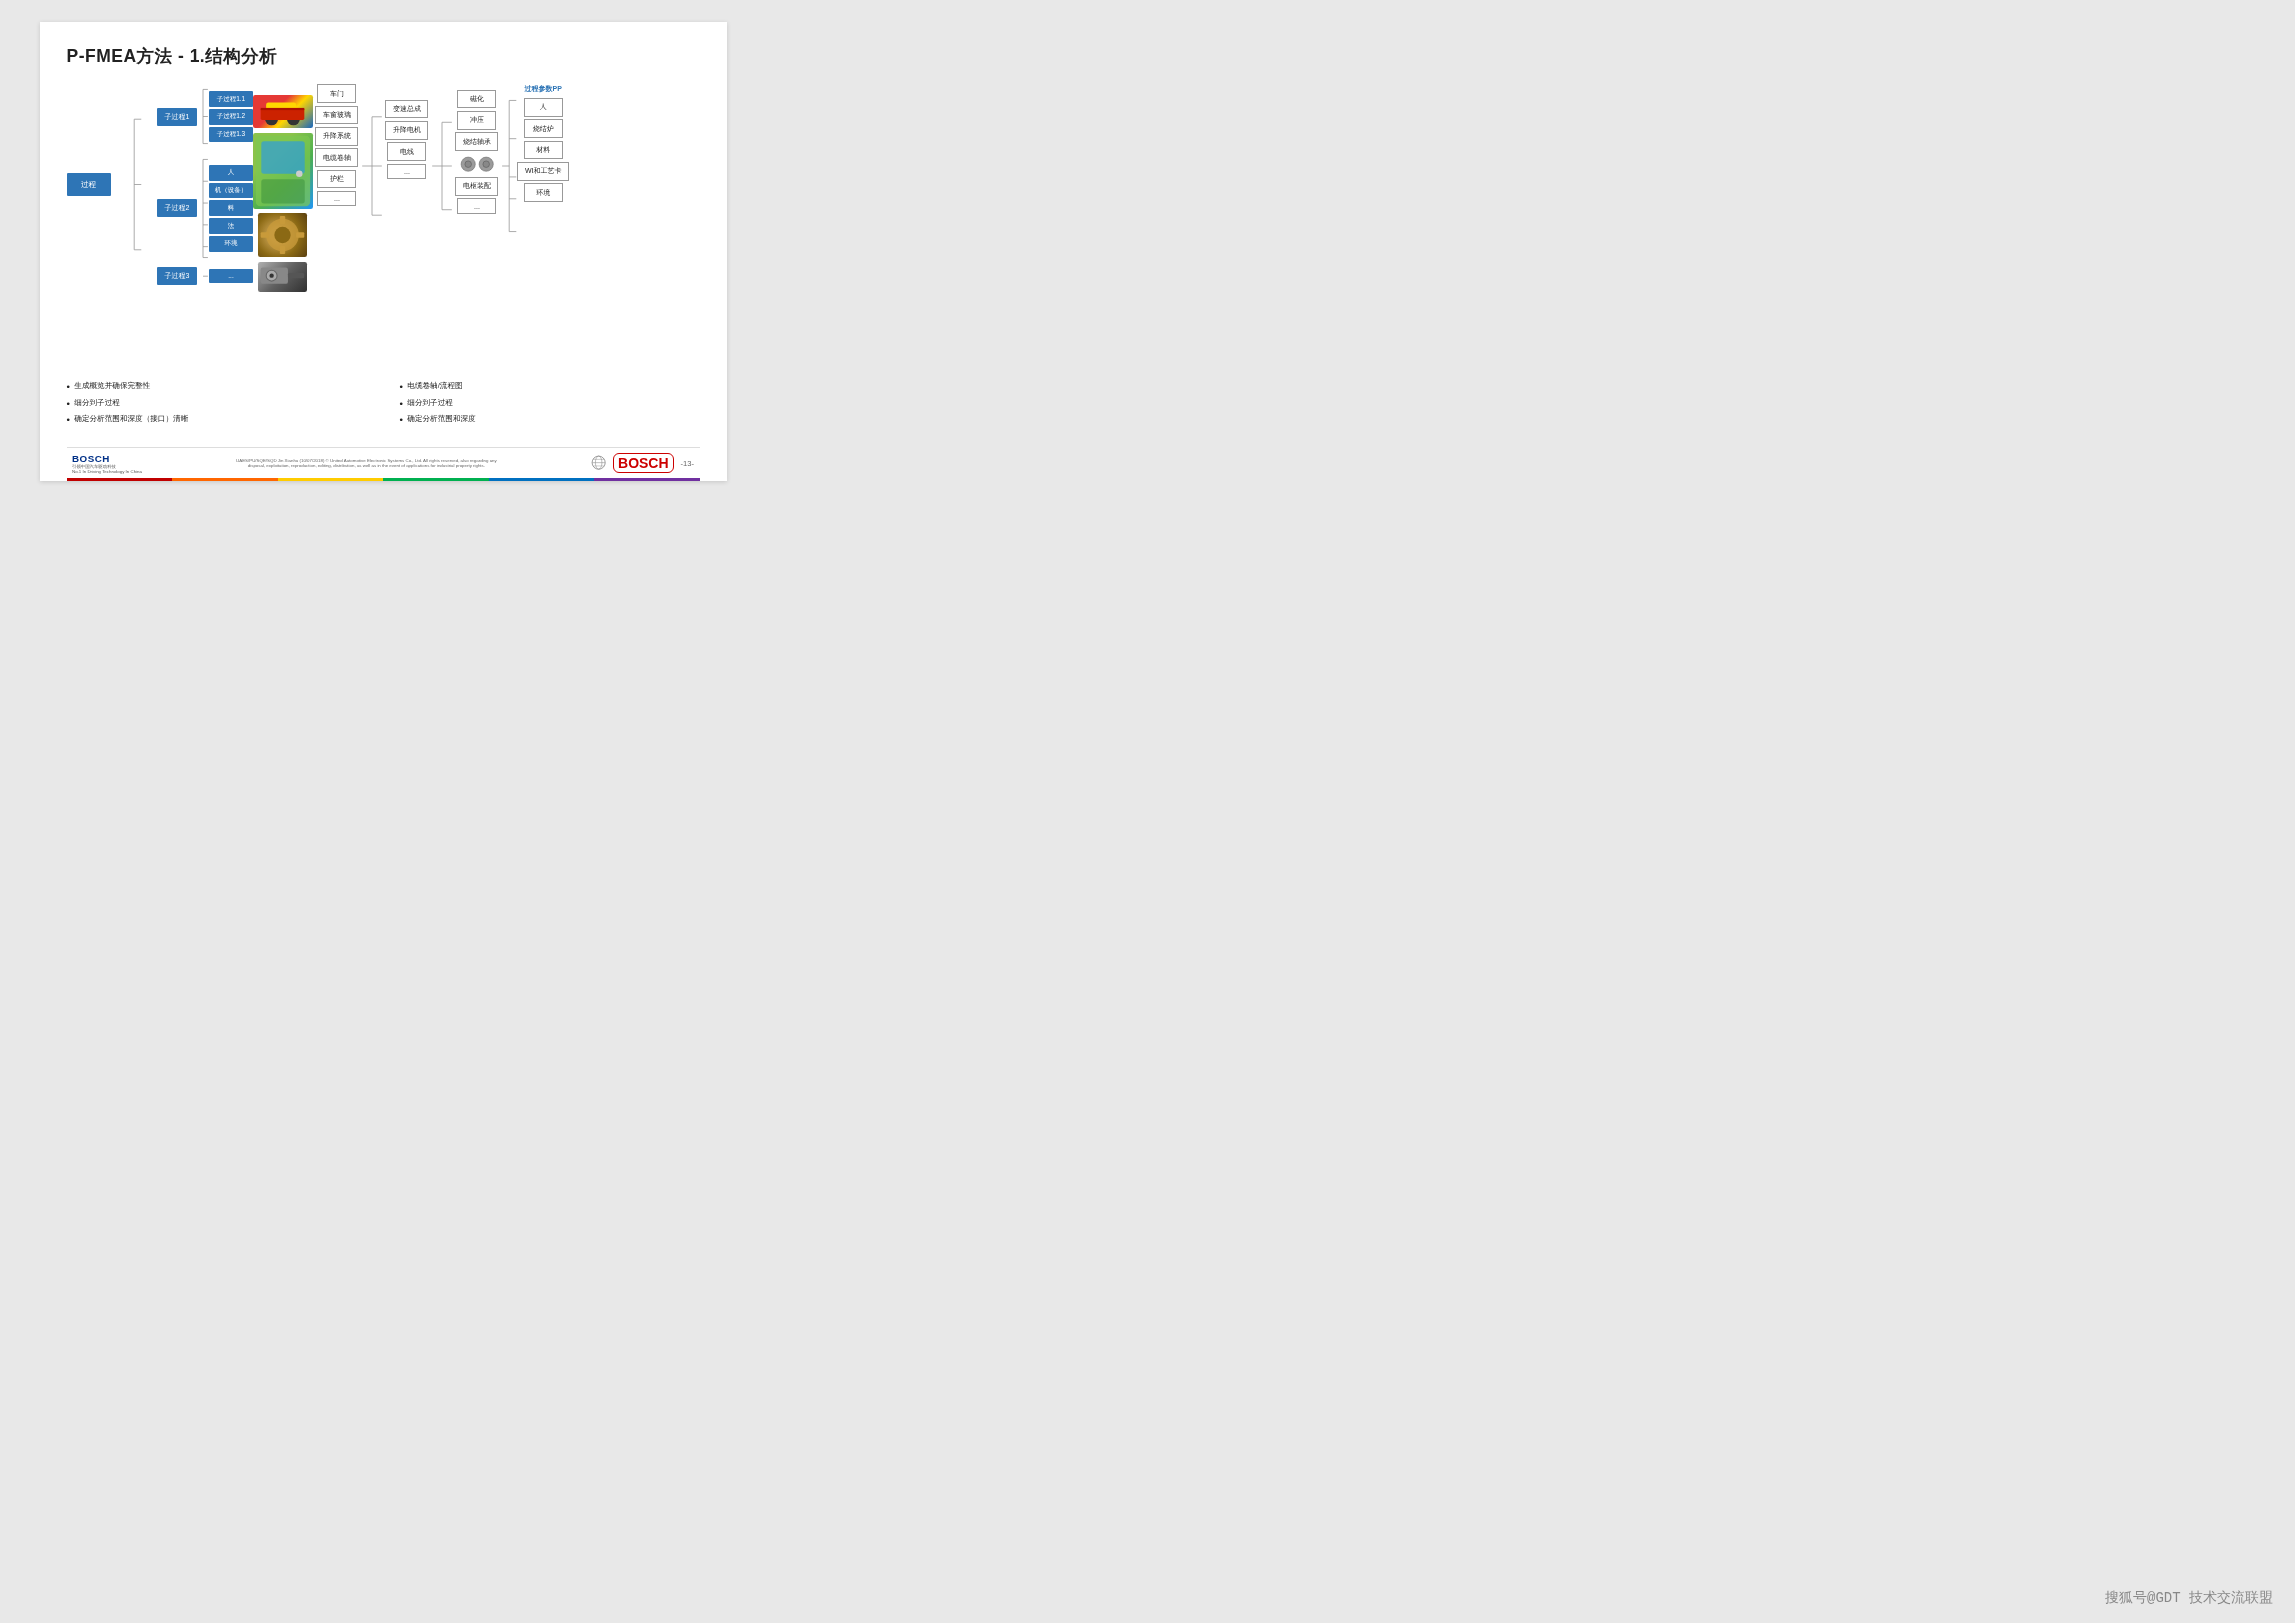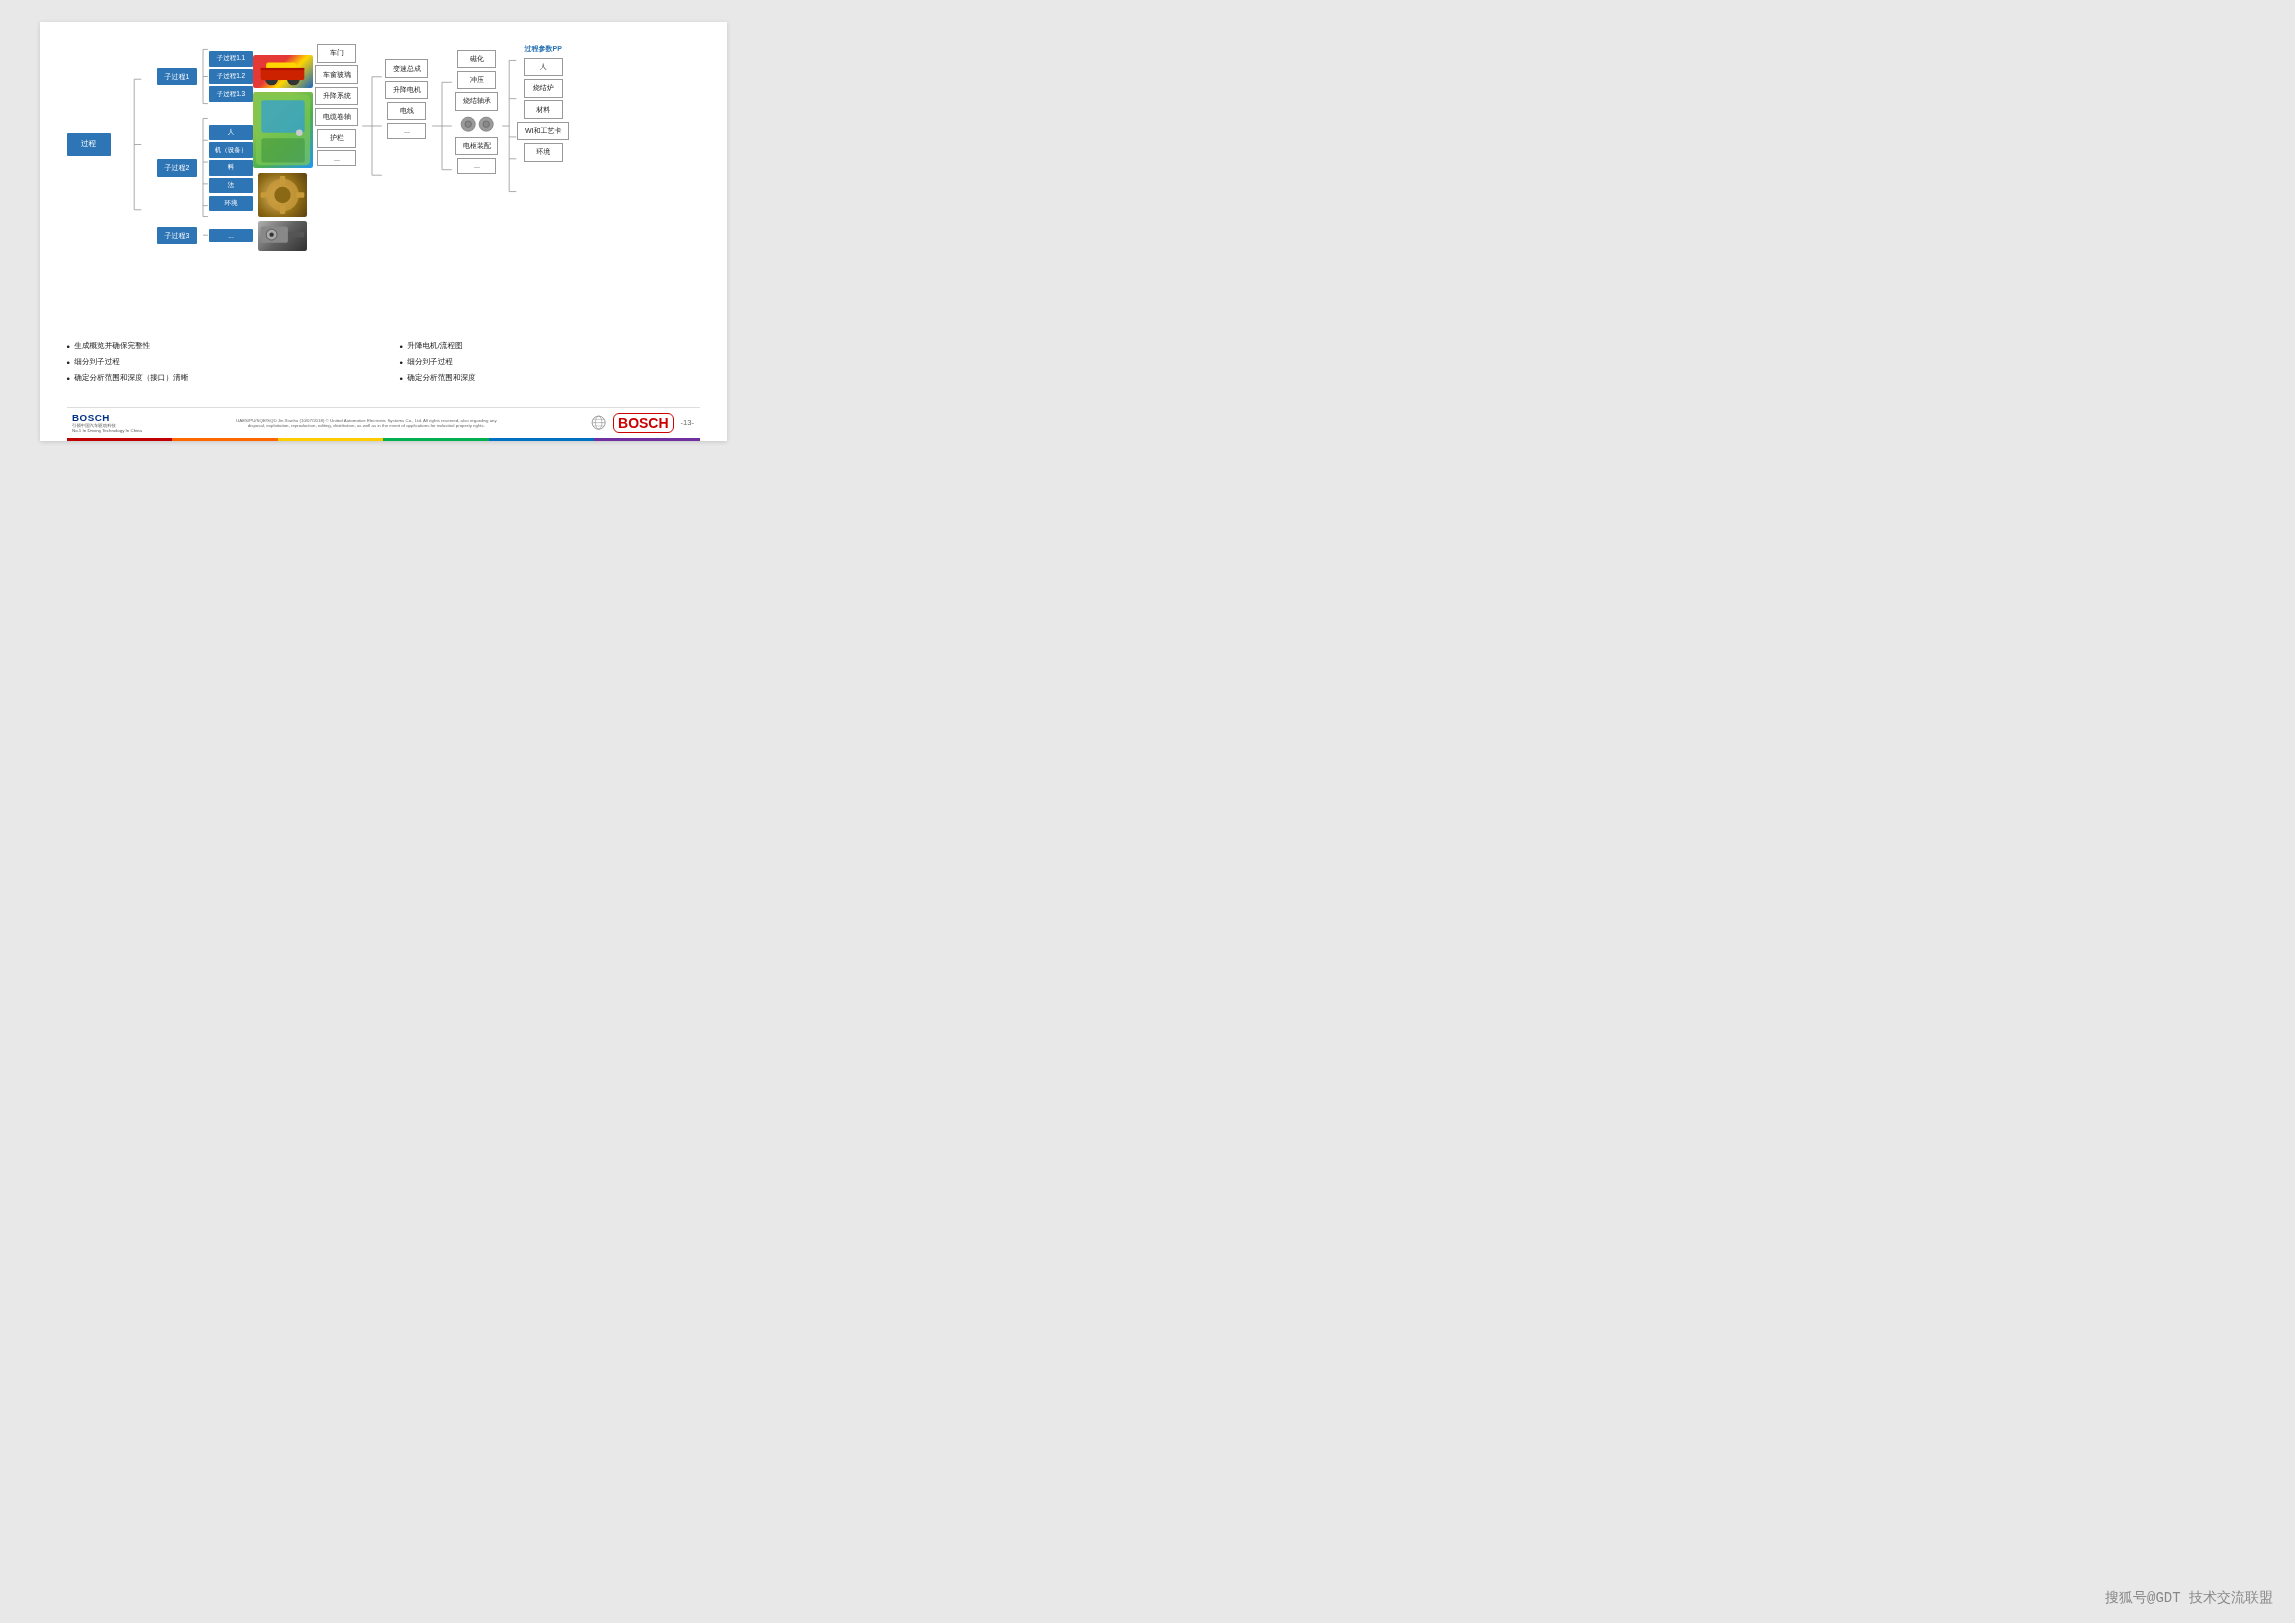--- a/index.html
+++ b/index.html
@@ -242,20 +242,21 @@
       width: 49px;
       height: 30px;
       background: linear-gradient(135deg, #b0b0b0 0%, #606060 50%, #303030 100%);
       border-radius: 2.2px;
     }
   </style>
 </head>
 <body>
 
 <div class="slide-container">
+  <h1 class="slide-title">P-FMEA方法 - 1.结构分析</h1>
 
   <div class="main-content">
 
     <div class="tree-wrapper">
 
       <div class="level0-box">
         <div class="blue-box large">过程</div>
       </div>
 
       <svg width="16.4" height="185" style="flex-shrink:0;" viewBox="0 0 30 340">
@@ -443,21 +444,21 @@
         <span>细分到子过程</span>
       </div>
       <div class="bullet-item">
         <span class="bullet-dot">•</span>
         <span>确定分析范围和深度（接口）清晰</span>
       </div>
     </div>
     <div class="bullet-col">
       <div class="bullet-item">
         <span class="bullet-dot">•</span>
-        <span>升降电机/流程图</span>
+        <span>电缆卷轴/流程图</span>
       </div>
       <div class="bullet-item">
         <span class="bullet-dot">•</span>
         <span>细分到子过程</span>
       </div>
       <div class="bullet-item">
         <span class="bullet-dot">•</span>
         <span>确定分析范围和深度</span>
       </div>
     </div>

